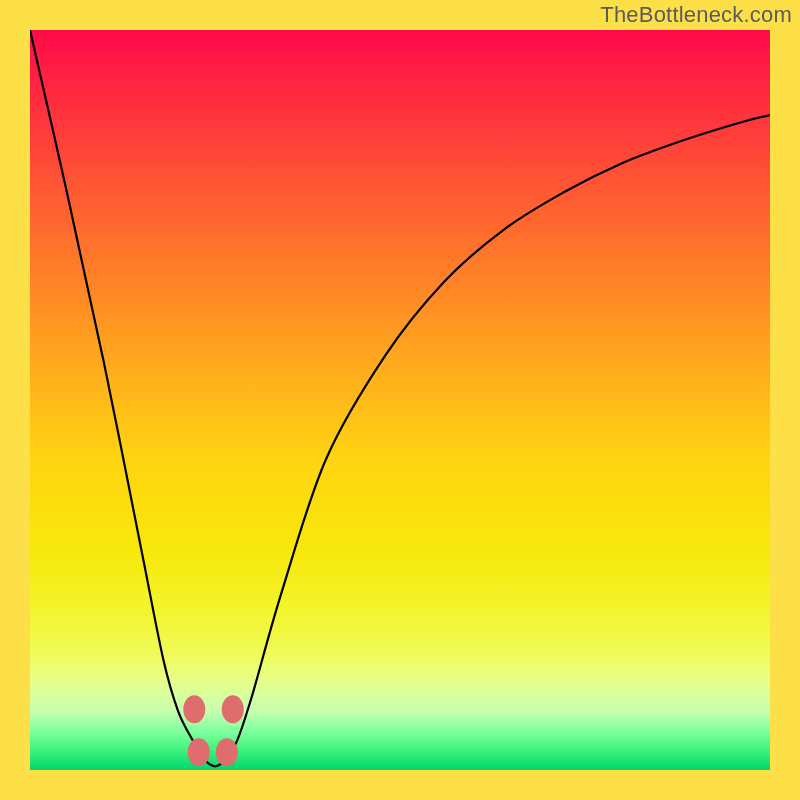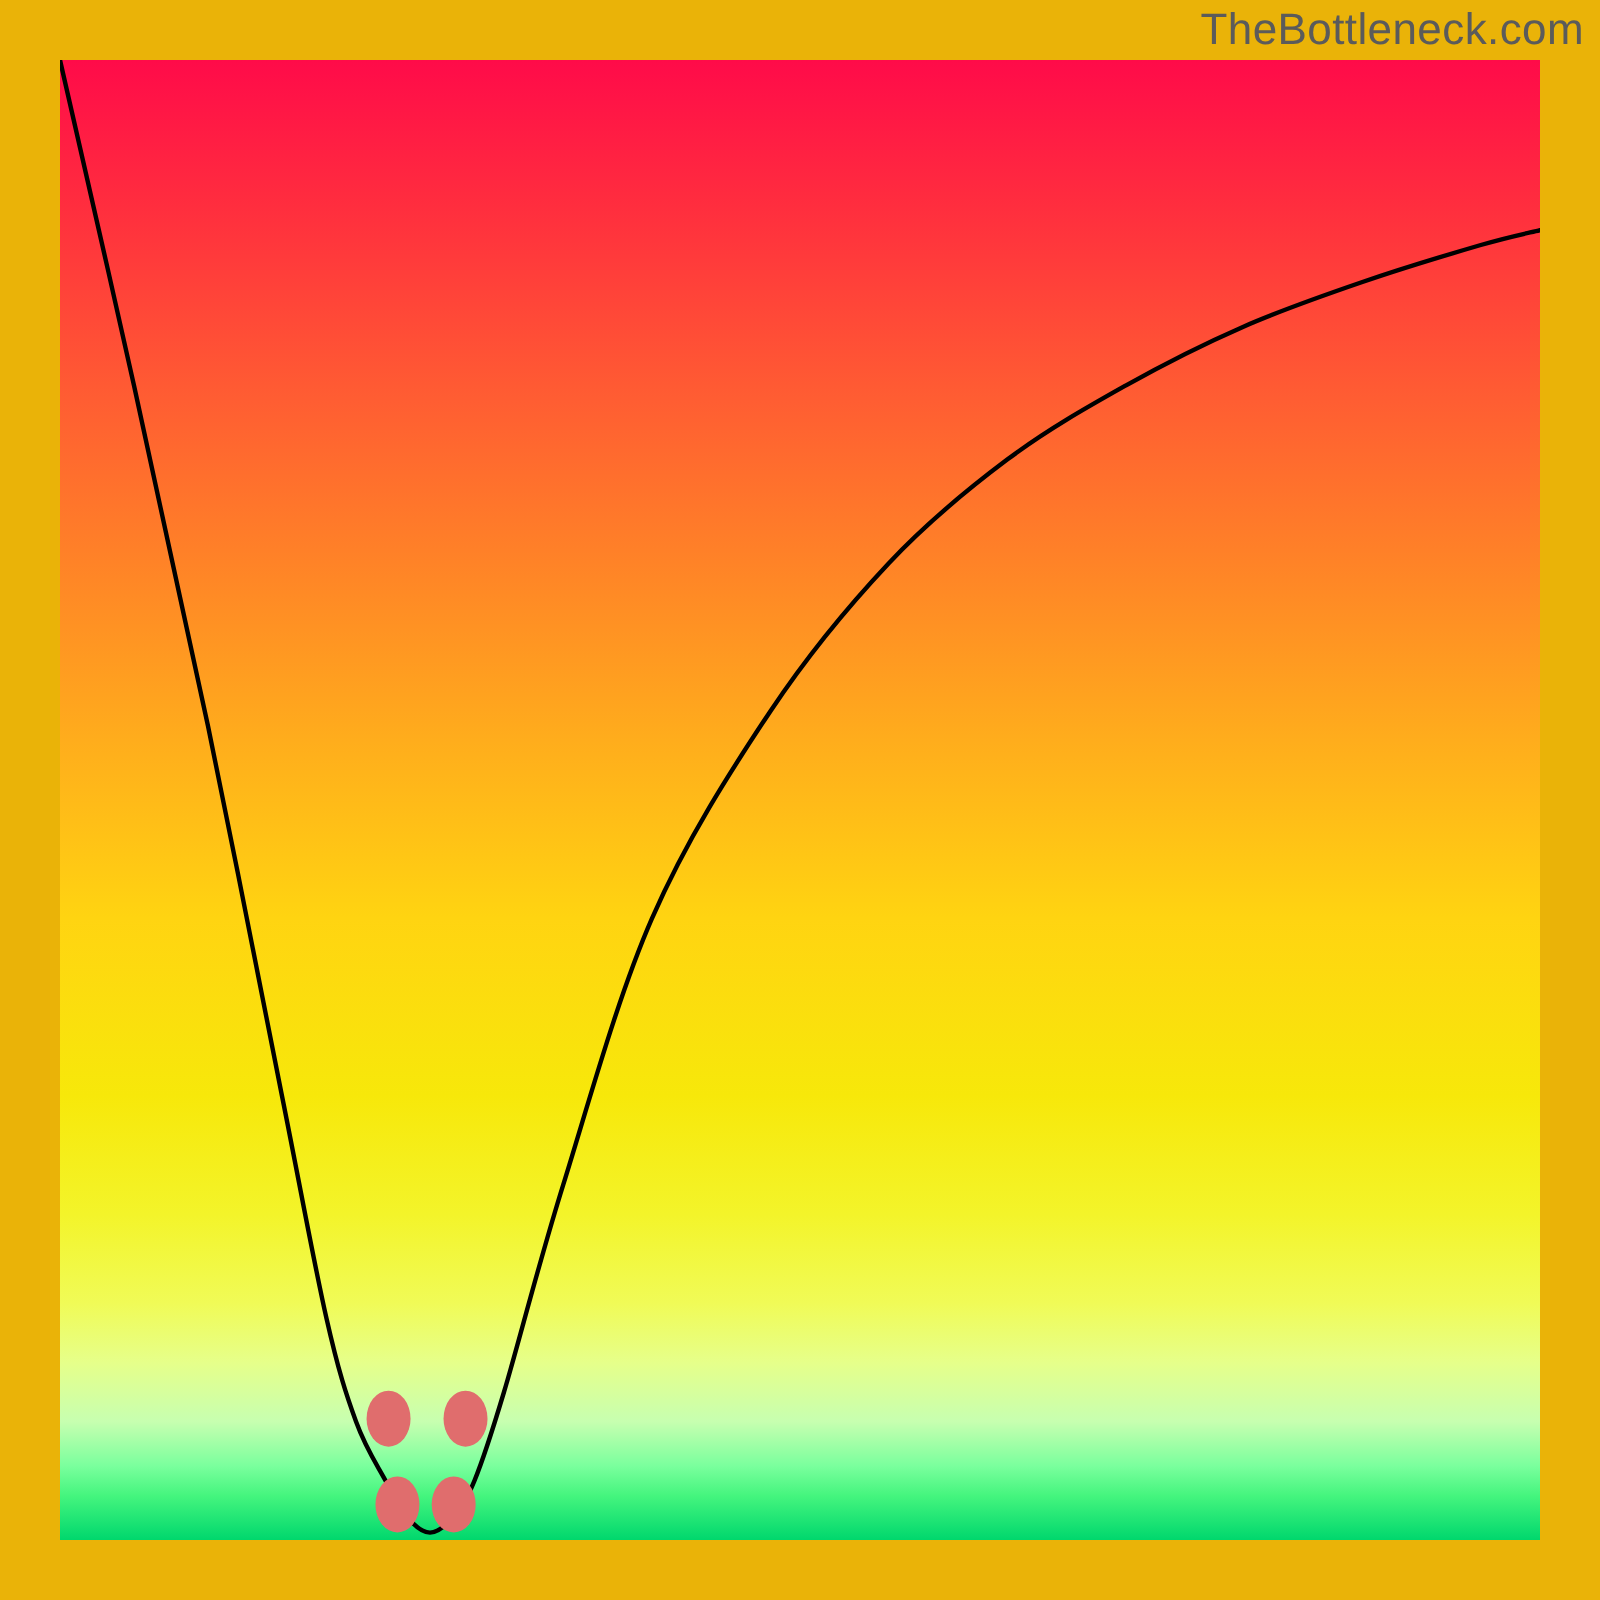--- a/index.html
+++ b/index.html
@@ -10,21 +10,21 @@
     overflow: hidden;
     background: #000;
     font-family: Arial, Helvetica, sans-serif;
   }
   .frame {
     position: absolute;
     left: 0;
     top: 0;
     width: 800px;
     height: 800px;
-    background: #eab308;
+    background: #fde047;
   }
   .watermark {
     position: absolute;
     right: 8px;
     top: 2px;
     color: #5b5b5b;
     font-size: 22px;
     letter-spacing: 0.2px;
     user-select: none;
   }

